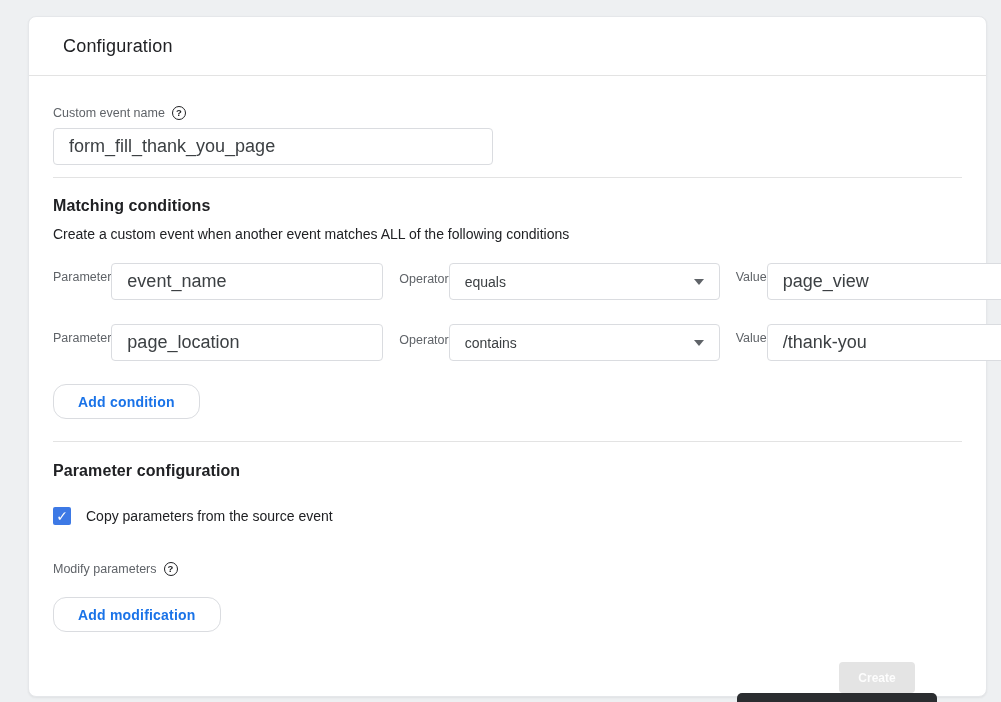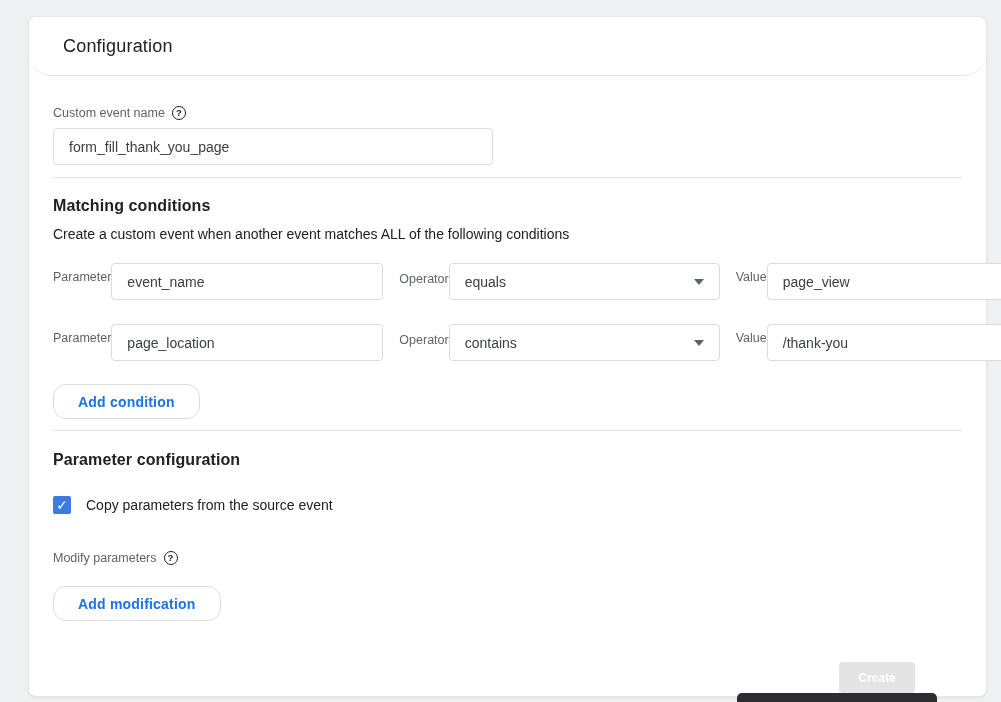--- a/index.html
+++ b/index.html
@@ -17,21 +17,20 @@
     background: #ffffff;
     border: 1px solid #e5e7ea;
     border-radius: 8px;
     box-shadow: 0 1px 2px rgba(60,64,67,.08);
   }
   .card-header {
     height: 59px;
     display: flex; align-items: center;
     padding-left: 34px;
     border-bottom: 1px solid #e3e3e3;
-    border-radius: 22px;
   }
   .card-title { font-size: 18px; color: #202124; letter-spacing: .2px; }
 
   .content { padding: 0 24px; }
 
   .section { border-bottom: 1px solid #e3e3e3; }
   .section:last-child { border-bottom: none; }
 
   .s1 { padding-top: 30px; padding-bottom: 12px; }
 
@@ -48,28 +47,28 @@
     font-size: 9.5px; font-weight: bold; color: #202124;
     cursor: default;
   }
   .text-input {
     display: block;
     height: 37px;
     border: 1px solid #dadce0;
     border-radius: 4px;
     background: #fff;
     font-family: inherit;
-    font-size: 14px; color: #3c4043;
+    font-size: 18px; color: #3c4043;
     padding: 0 15px;
     margin-top: 8px;
     outline: none;
     width: 440px;
   }
 
-  .s2 { padding-top: 19px; padding-bottom: 11px; }
+  .s2 { padding-top: 19px; padding-bottom: 22px; }
   .section-heading { font-size: 16px; font-weight: 700; color: #202124; letter-spacing: .1px; }
   .section-desc { font-size: 14px; color: #202124; margin-top: 11px; }
 
   .cond-row { display: flex; align-items: flex-end; margin-top: 17px; }
   .fgroup { display: flex; }
   .fgroup + .fgroup { margin-left: 16px; }
   .fgroup .field-label { margin-bottom: 6px; }
   .cond-row .text-input { margin-top: 4px; width: 272px; }
   .select-box {
     width: 271px; height: 37px;

